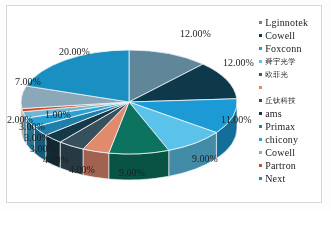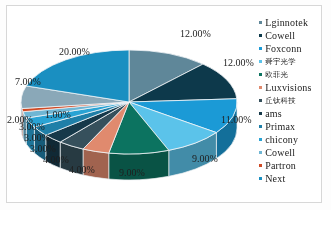--- a/index.html
+++ b/index.html
@@ -133,21 +133,20 @@
         <div class="legend-row">
           <span class="legend-marker" style="background: rgb(91, 195, 234);"></span>
           <span class="legend-label cjk">舜宇光学</span>
         </div>
         <div class="legend-row">
           <span class="legend-marker" style="background: rgb(12, 115, 96);"></span>
           <span class="legend-label cjk">欧菲光</span>
         </div>
         <div class="legend-row">
           <span class="legend-marker" style="background: rgb(224, 138, 110);"></span>
-          <span class="legend-label">Luxvisions</span>
         </div>
         <div class="legend-row">
           <span class="legend-marker" style="background: rgb(54, 80, 92);"></span>
           <span class="legend-label cjk">丘钛科技</span>
         </div>
         <div class="legend-row">
           <span class="legend-marker" style="background: rgb(22, 57, 74);"></span>
           <span class="legend-label">ams</span>
         </div>
         <div class="legend-row">

